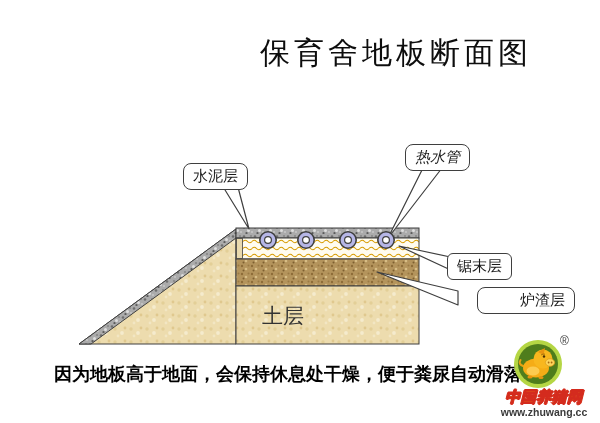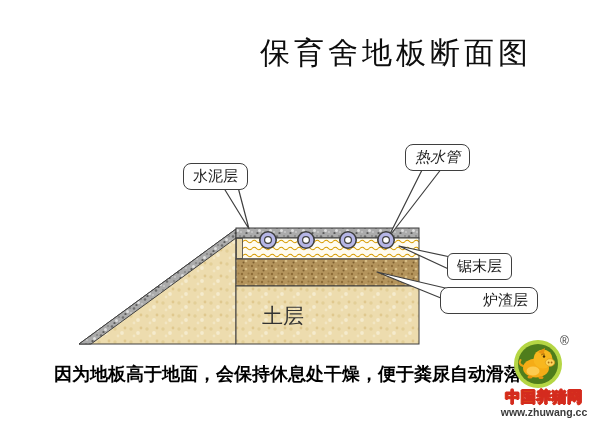--- a/index.html
+++ b/index.html
@@ -23,21 +23,21 @@
   }
   .logo{position:absolute;left:498px;top:334px;width:92px;height:88px;z-index:2;}
   .badge-svg{position:absolute;left:12px;top:2px;}
   .reg-mark{position:absolute;left:62px;top:0px;font-size:12px;color:#3a3a3a;
     font-family:"Liberation Sans","DejaVu Sans",sans-serif;}
   .logo-name{
     position:absolute;left:0;top:54px;width:92px;text-align:center;
     font-weight:bold;font-size:15px;letter-spacing:0.5px;color:#ffd400;
     -webkit-text-stroke:0.9px #d42b1e;
     text-shadow:1px 0 #d42b1e,-1px 0 #d42b1e,0 1px #d42b1e,0 -1px #d42b1e;
-    font-family:"Liberation Sans","DejaVu Sans",sans-serif;white-space:nowrap;
+    font-family:"Liberation Sans","DejaVu Sans",sans-serif;white-space:nowrap;font-style:italic;
   }
   .logo-url{
     position:absolute;left:0;top:72px;width:92px;text-align:center;
     font-size:10.5px;font-weight:bold;color:#3a3a3a;
     font-family:"Liberation Sans","DejaVu Sans",sans-serif;white-space:nowrap;
   }
 </style>
 </head>
 <body>
 
@@ -100,21 +100,21 @@
       </g>
 
     <text x="283" y="323" font-size="21" fill="#333333" text-anchor="middle" font-family="Liberation Serif, DejaVu Serif, serif">土层</text>
   </svg>
 
   <div class="title">保育舍地板断面图</div>
 
   <div class="bubble" style="left:183px;top:143px;margin-top:20px;">水泥层</div>
   <div class="bubble" style="left:405px;top:144px;font-style:italic;">热水管</div>
   <div class="bubble" style="left:447px;top:253px;border-radius:6px;">锯末层</div>
-  <div class="bubble" style="left:440px;top:287px;padding-left:42px;">炉渣层</div>
+  <div class="bubble" style="left:477px;top:287px;padding-left:42px;">炉渣层</div>
 
   <div class="caption">因为地板高于地面，会保持休息处干燥，便于粪尿自动滑落</div>
 
   <div class="logo">
     <svg class="badge-svg" width="56" height="56" viewBox="0 0 56 56">
       <circle cx="28" cy="28" r="24" fill="#b5d644"></circle>
       <circle cx="28" cy="28" r="20" fill="#4f7d1c"></circle>
       <path d="M13 30 q-5 -2 -2.5 -6" stroke="#e8a012" stroke-width="2" fill="none" stroke-linecap="round"></path>
       <ellipse cx="26" cy="32" rx="13" ry="9.5" fill="#f5ac16"></ellipse>
       <ellipse cx="23" cy="35" rx="6.5" ry="4.5" fill="#fdd664" opacity="0.75"></ellipse>

